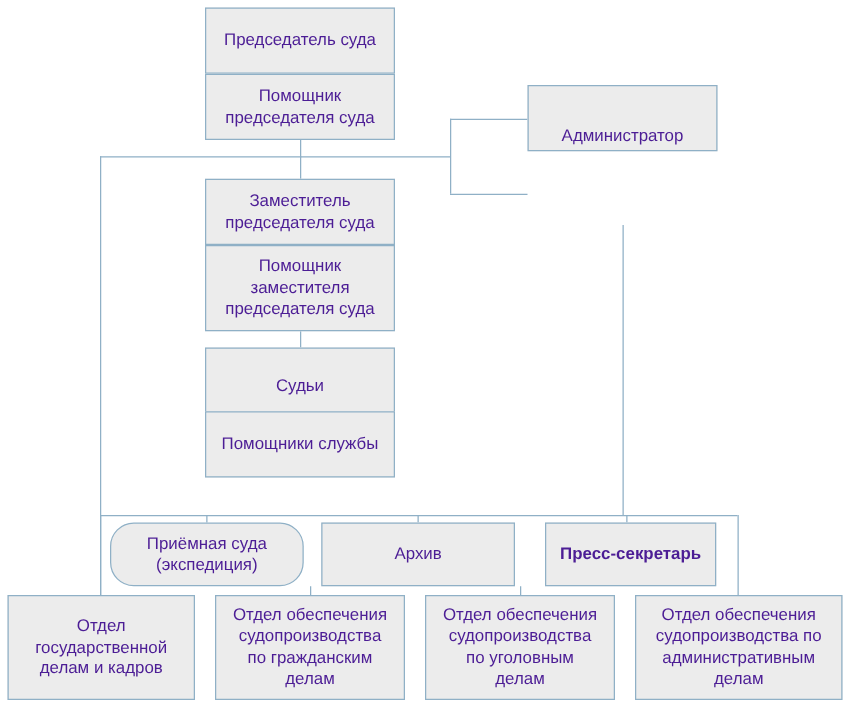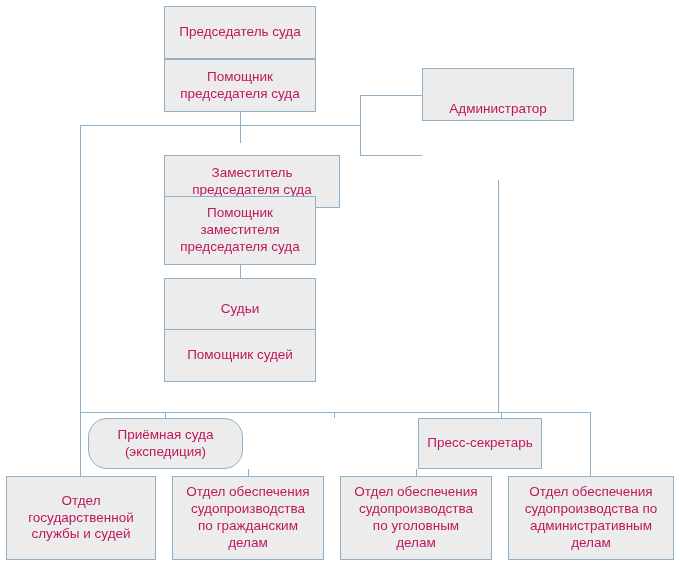--- a/index.html
+++ b/index.html
@@ -13,21 +13,21 @@
     height: 566px;
     background: #ffffff;
     font-family: "Liberation Sans", "DejaVu Sans", sans-serif;
     overflow: hidden;
   }
   .node {
     position: absolute;
     box-sizing: border-box;
     background: #ececec;
     border: 1px solid #8fb0c6;
-    color: #be185d;
+    color: #4c1d95;
     font-size: 13.5px;
     line-height: 1.25;
     text-align: center;
     display: flex;
     align-items: center;
     justify-content: center;
     padding: 2px 6px;
     z-index: 3;
   }
   .node .node-label {
@@ -66,46 +66,49 @@
     <div class="node" style="left: 164px; top: 6px; width: 152px; height: 53px;">
       <span class="node-label">Председатель суда</span>
     </div>
     <div class="node" style="left: 164px; top: 59px; width: 152px; height: 53px;">
       <span class="node-label">Помощник
 председателя суда</span>
     </div>
     <div class="node" style="left: 422px; top: 68px; width: 152px; height: 53px; align-items: flex-end;">
       <span class="node-label">Администратор</span>
     </div>
-    <div class="node" style="left: 164px; top: 143px; width: 176px; height: 53px; margin-top: 12px;">
+    <div class="node" style="left: 164px; top: 143px; width: 152px; height: 53px;">
       <span class="node-label">Заместитель
 председателя суда</span>
     </div>
     <div class="node" style="left: 164px; top: 196px; width: 152px; height: 69px;">
       <span class="node-label">Помощник
 заместителя
 председателя суда</span>
     </div>
     <div class="node" style="left: 164px; top: 278px; width: 152px; height: 63px;">
       <span class="node-label">Судьи</span>
     </div>
     <div class="node" style="left: 164px; top: 329px; width: 152px; height: 53px;">
-      <span class="node-label">Помощник судей</span>
+      <span class="node-label">Помощники службы</span>
     </div>
     <div class="node" style="left: 88px; top: 418px; width: 155px; height: 51px; border-radius: 19px;">
       <span class="node-label">Приёмная суда
 (экспедиция)</span>
     </div>
-    <div class="node" style="left: 418px; top: 418px; width: 124px; height: 51px;">
+    <div class="node" style="left: 257px; top: 418px; width: 155px; height: 51px;">
+      <span class="node-label">Архив</span>
+    </div>
+    <div class="node" style="left: 436px; top: 418px; width: 137px; height: 51px; font-weight: bold;">
       <span class="node-label">Пресс-секретарь</span>
     </div>
     <div class="node" style="left: 6px; top: 476px; width: 150px; height: 84px;">
       <span class="node-label">Отдел
 государственной
-службы и судей</span>
+делам и кадров</span>
     </div>
     <div class="node" style="left: 172px; top: 476px; width: 152px; height: 84px;">
       <span class="node-label">Отдел обеспечения
 судопроизводства
 по гражданским
 делам</span>
     </div>
     <div class="node" style="left: 340px; top: 476px; width: 152px; height: 84px;">
       <span class="node-label">Отдел обеспечения
 судопроизводства

